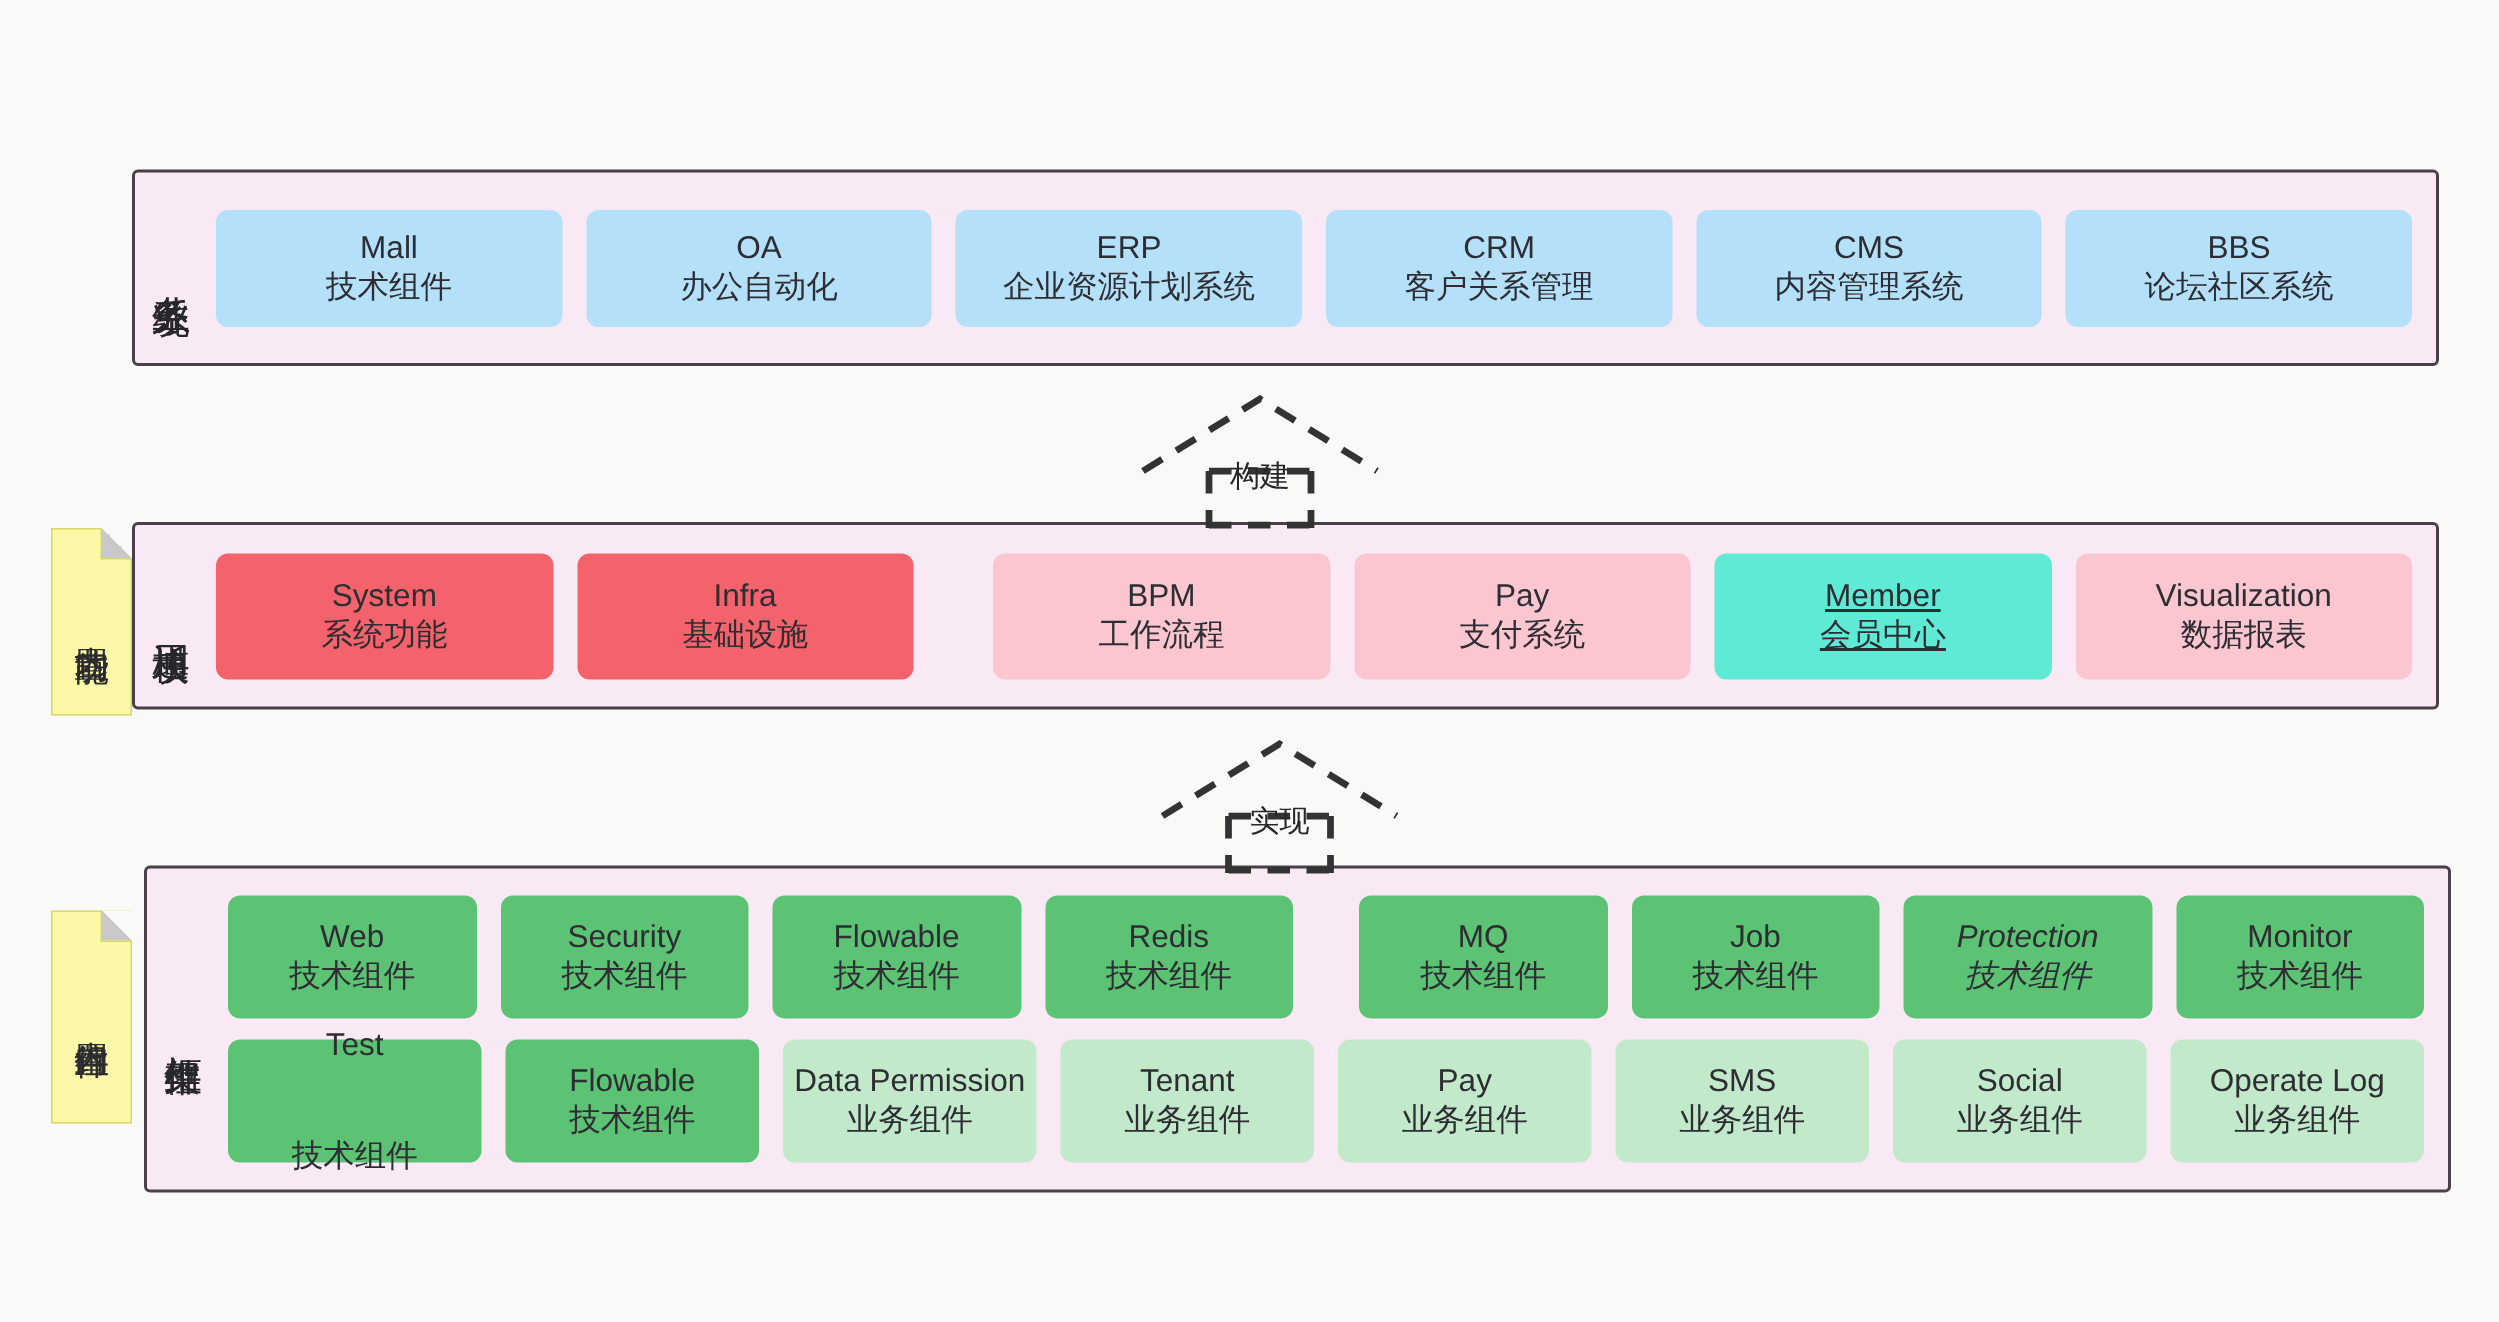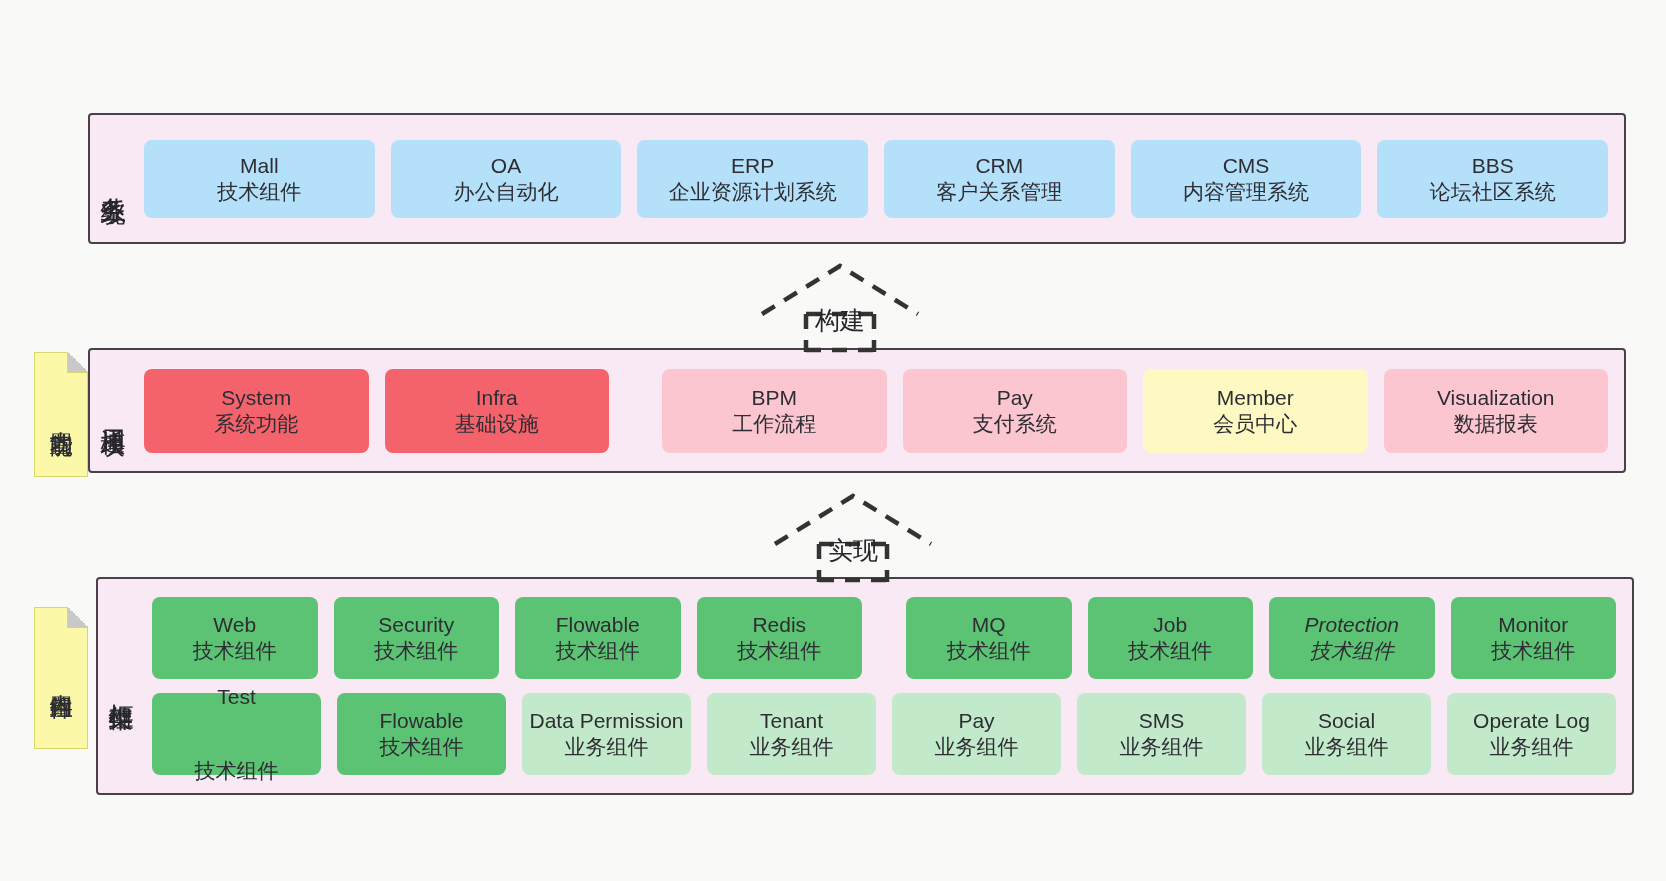--- a/index.html
+++ b/index.html
@@ -129,21 +129,21 @@
     width: 160px;
     height: 90px;
     z-index: 4;
   }
   .connector svg { position: absolute; inset: 0; overflow: visible; }
   .connector .conn-label {
     position: absolute;
     left: 50%;
     top: 42px;
     transform: translateX(-50%);
-    font-size: 25px;
+    font-size: 20px;
     color: #26262b;
     background: transparent;
     padding: 0 2px;
     white-space: nowrap;
   }
 </style>
 </head>
 <body style="background: rgb(249, 249, 247);">
 
 <div id="canvas">
@@ -217,21 +217,21 @@
       <div class="node h-mod c-pink" style="background: rgb(251, 198, 207); margin-left: 37px;">
         <span class="n-name">BPM</span>
         <span class="n-sub">工作流程</span>
       </div>
 
       <div class="node h-mod c-pink" style="background: rgb(251, 198, 207);">
         <span class="n-name">Pay</span>
         <span class="n-sub">支付系统</span>
       </div>
 
-      <div class="node h-mod c-pink" style="background: #fef9c3;">
+      <div class="node h-mod c-pink" style="background: #5eead4; text-decoration: underline;">
         <span class="n-name">Member</span>
         <span class="n-sub">会员中心</span>
       </div>
 
       <div class="node h-mod c-pink" style="background: rgb(251, 198, 207);">
         <span class="n-name">Visualization</span>
         <span class="n-sub">数据报表</span>
       </div>
 
     </div>

